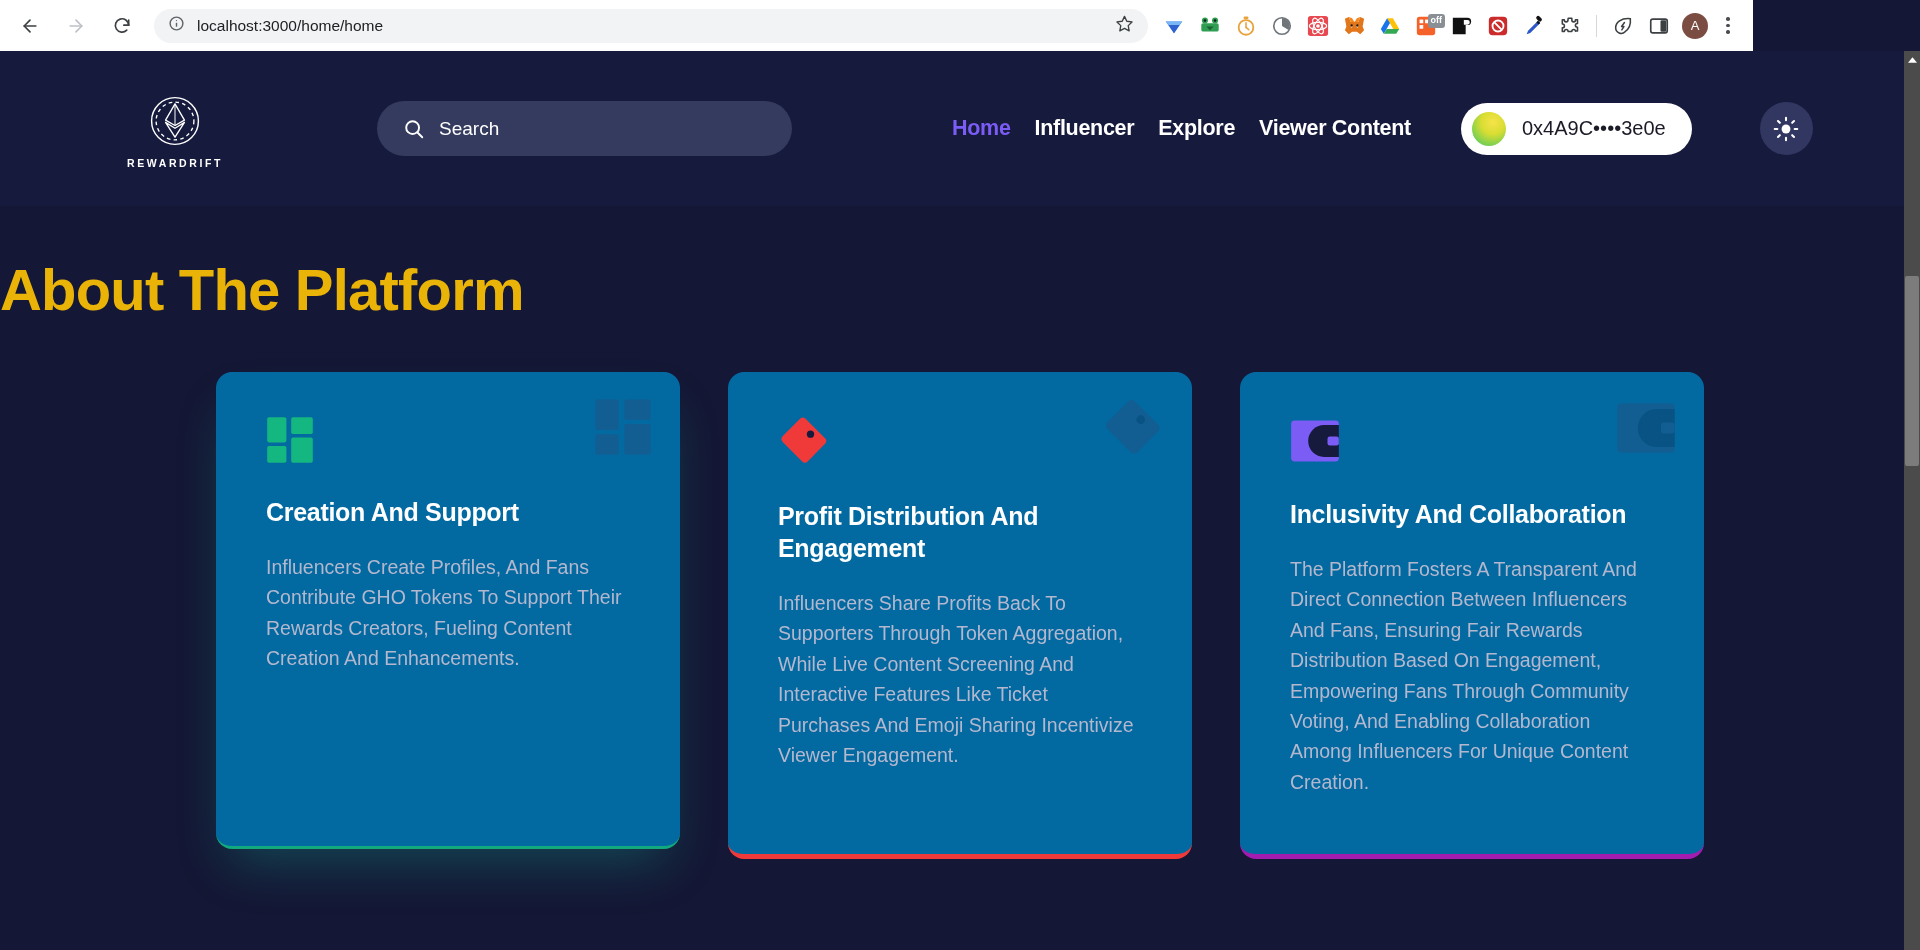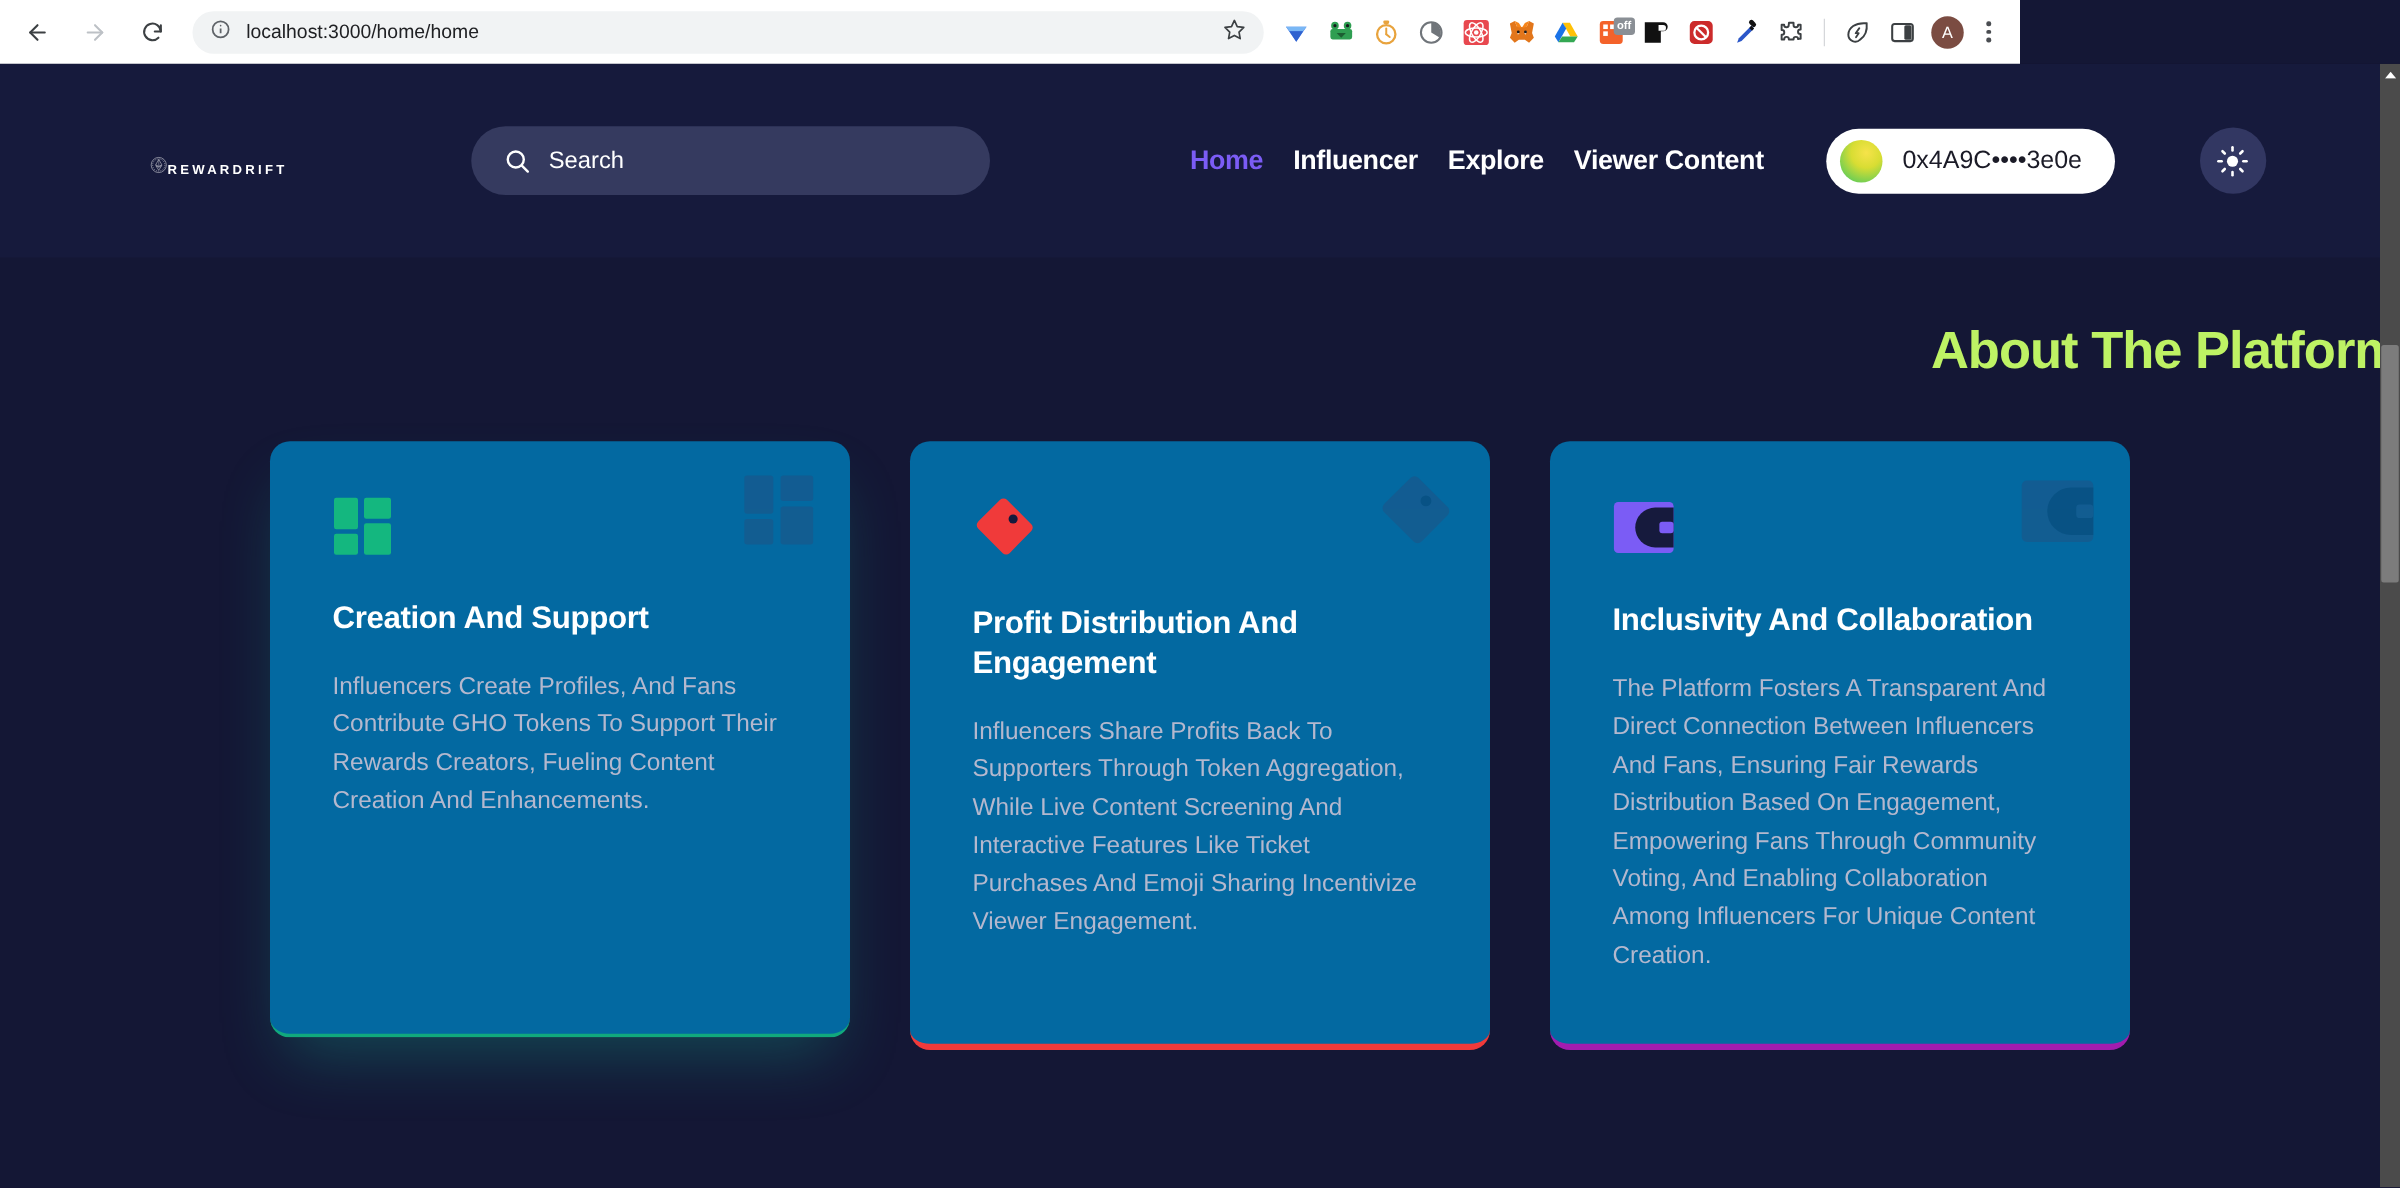--- a/index.html
+++ b/index.html
@@ -9,21 +9,21 @@
     height: 950px;
     overflow: hidden;
     font-family: "Liberation Sans", sans-serif;
   }
 
   body { background: #141735; }
 
   
   .browser-bar {
     height: 51px;
-    width: 1616px;
+    width: 1753px;
     background: #ffffff;
     display: flex;
     align-items: center;
     padding: 0 10px 0 8px;
     gap: 2px;
     position: relative;
     z-index: 50;
   }
   .nav-btn {
     width: 34px; height: 34px;
@@ -119,21 +119,21 @@
     height: 155px;
     background: #161a3c;
     display: flex;
     align-items: center;
     padding: 0 0 0 120px;
     position: relative;
   }
 
   .brand {
     display: flex;
-    flex-direction: row;
+    flex-direction: column;
     align-items: center;
     width: 110px;
     flex: 0 0 auto;
     margin-top: 6px;
   }
   .brand-mark { width: 54px; height: 54px; }
   .brand-name {
     margin-top: 9px;
     color: #ffffff;
     font-size: 10.5px;
@@ -219,23 +219,23 @@
     flex: 0 0 auto;
     cursor: pointer;
   }
 
   
   .main {
     position: relative;
     padding-top: 50px;
   }
   .section-title {
-    text-align: right;
-    color: #bef264;
-    font-size: 42px;
+    text-align: left;
+    color: #eab308;
+    font-size: 58px;
     font-weight: bold;
     letter-spacing: -0.8px;
     font-family: "Liberation Sans", sans-serif;
   }
 
   .cards {
     display: flex;
     justify-content: center;
     gap: 48px;
     margin-top: 49px;

